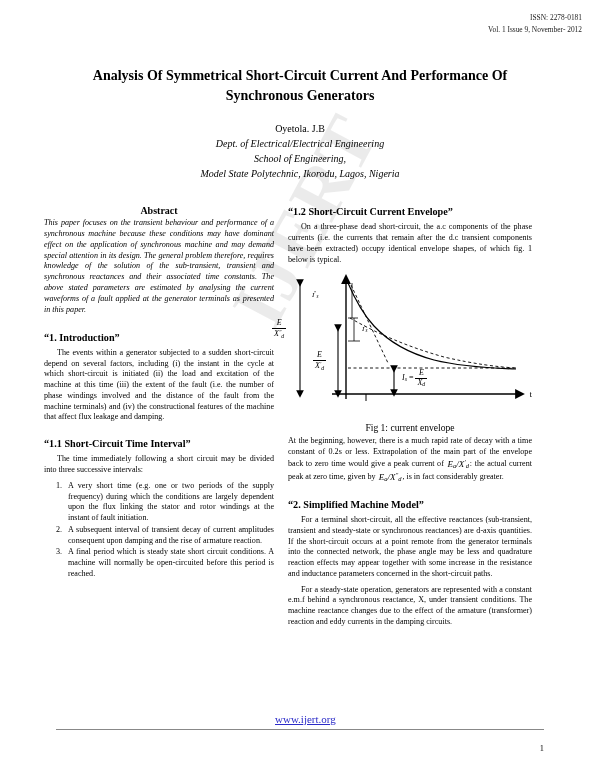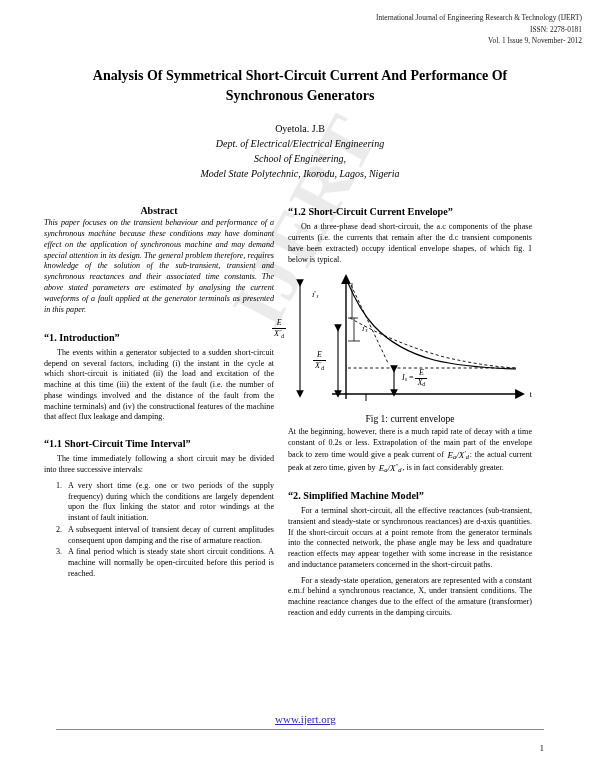--- a/index.html
+++ b/index.html
@@ -141,21 +141,21 @@
   
   #figure-wrap {
     position: relative;
     width: 244px;
     height: 140px;
     margin: 6px 0 0 0;
   }
   #fig-caption {
     font-size: 9.6px;
     text-align: center;
-    margin: 2px 0 3px 0;
+    margin: 11px 0 3px 0;
   }
 
   
   .frac {
     display: inline-block;
     vertical-align: middle;
     text-align: center;
     font-style: italic;
     line-height: 1.05;
   }
@@ -196,21 +196,20 @@
   }
 </style>
 </head>
 <body>
 
 <div id="page">
 
   <div id="watermark">IJERT</div>
 
   <div id="journal-header">
-    <div>International Journal of Engineering Research &amp; Technology (IJERT)</div>
     <div>ISSN: 2278-0181</div>
     <div>Vol. 1 Issue 9, November- 2012</div>
   </div>
 
   <div id="title-block">
     <h1 id="paper-title">Analysis Of Symmetrical Short-Circuit Current And Performance Of Synchronous Generators</h1>
     <div id="author-block">
       <div id="author-name">Oyetola. J.B</div>
       <div class="affil">Dept. of Electrical/Electrical Engineering</div>
       <div class="affil">School of Engineering,</div>

